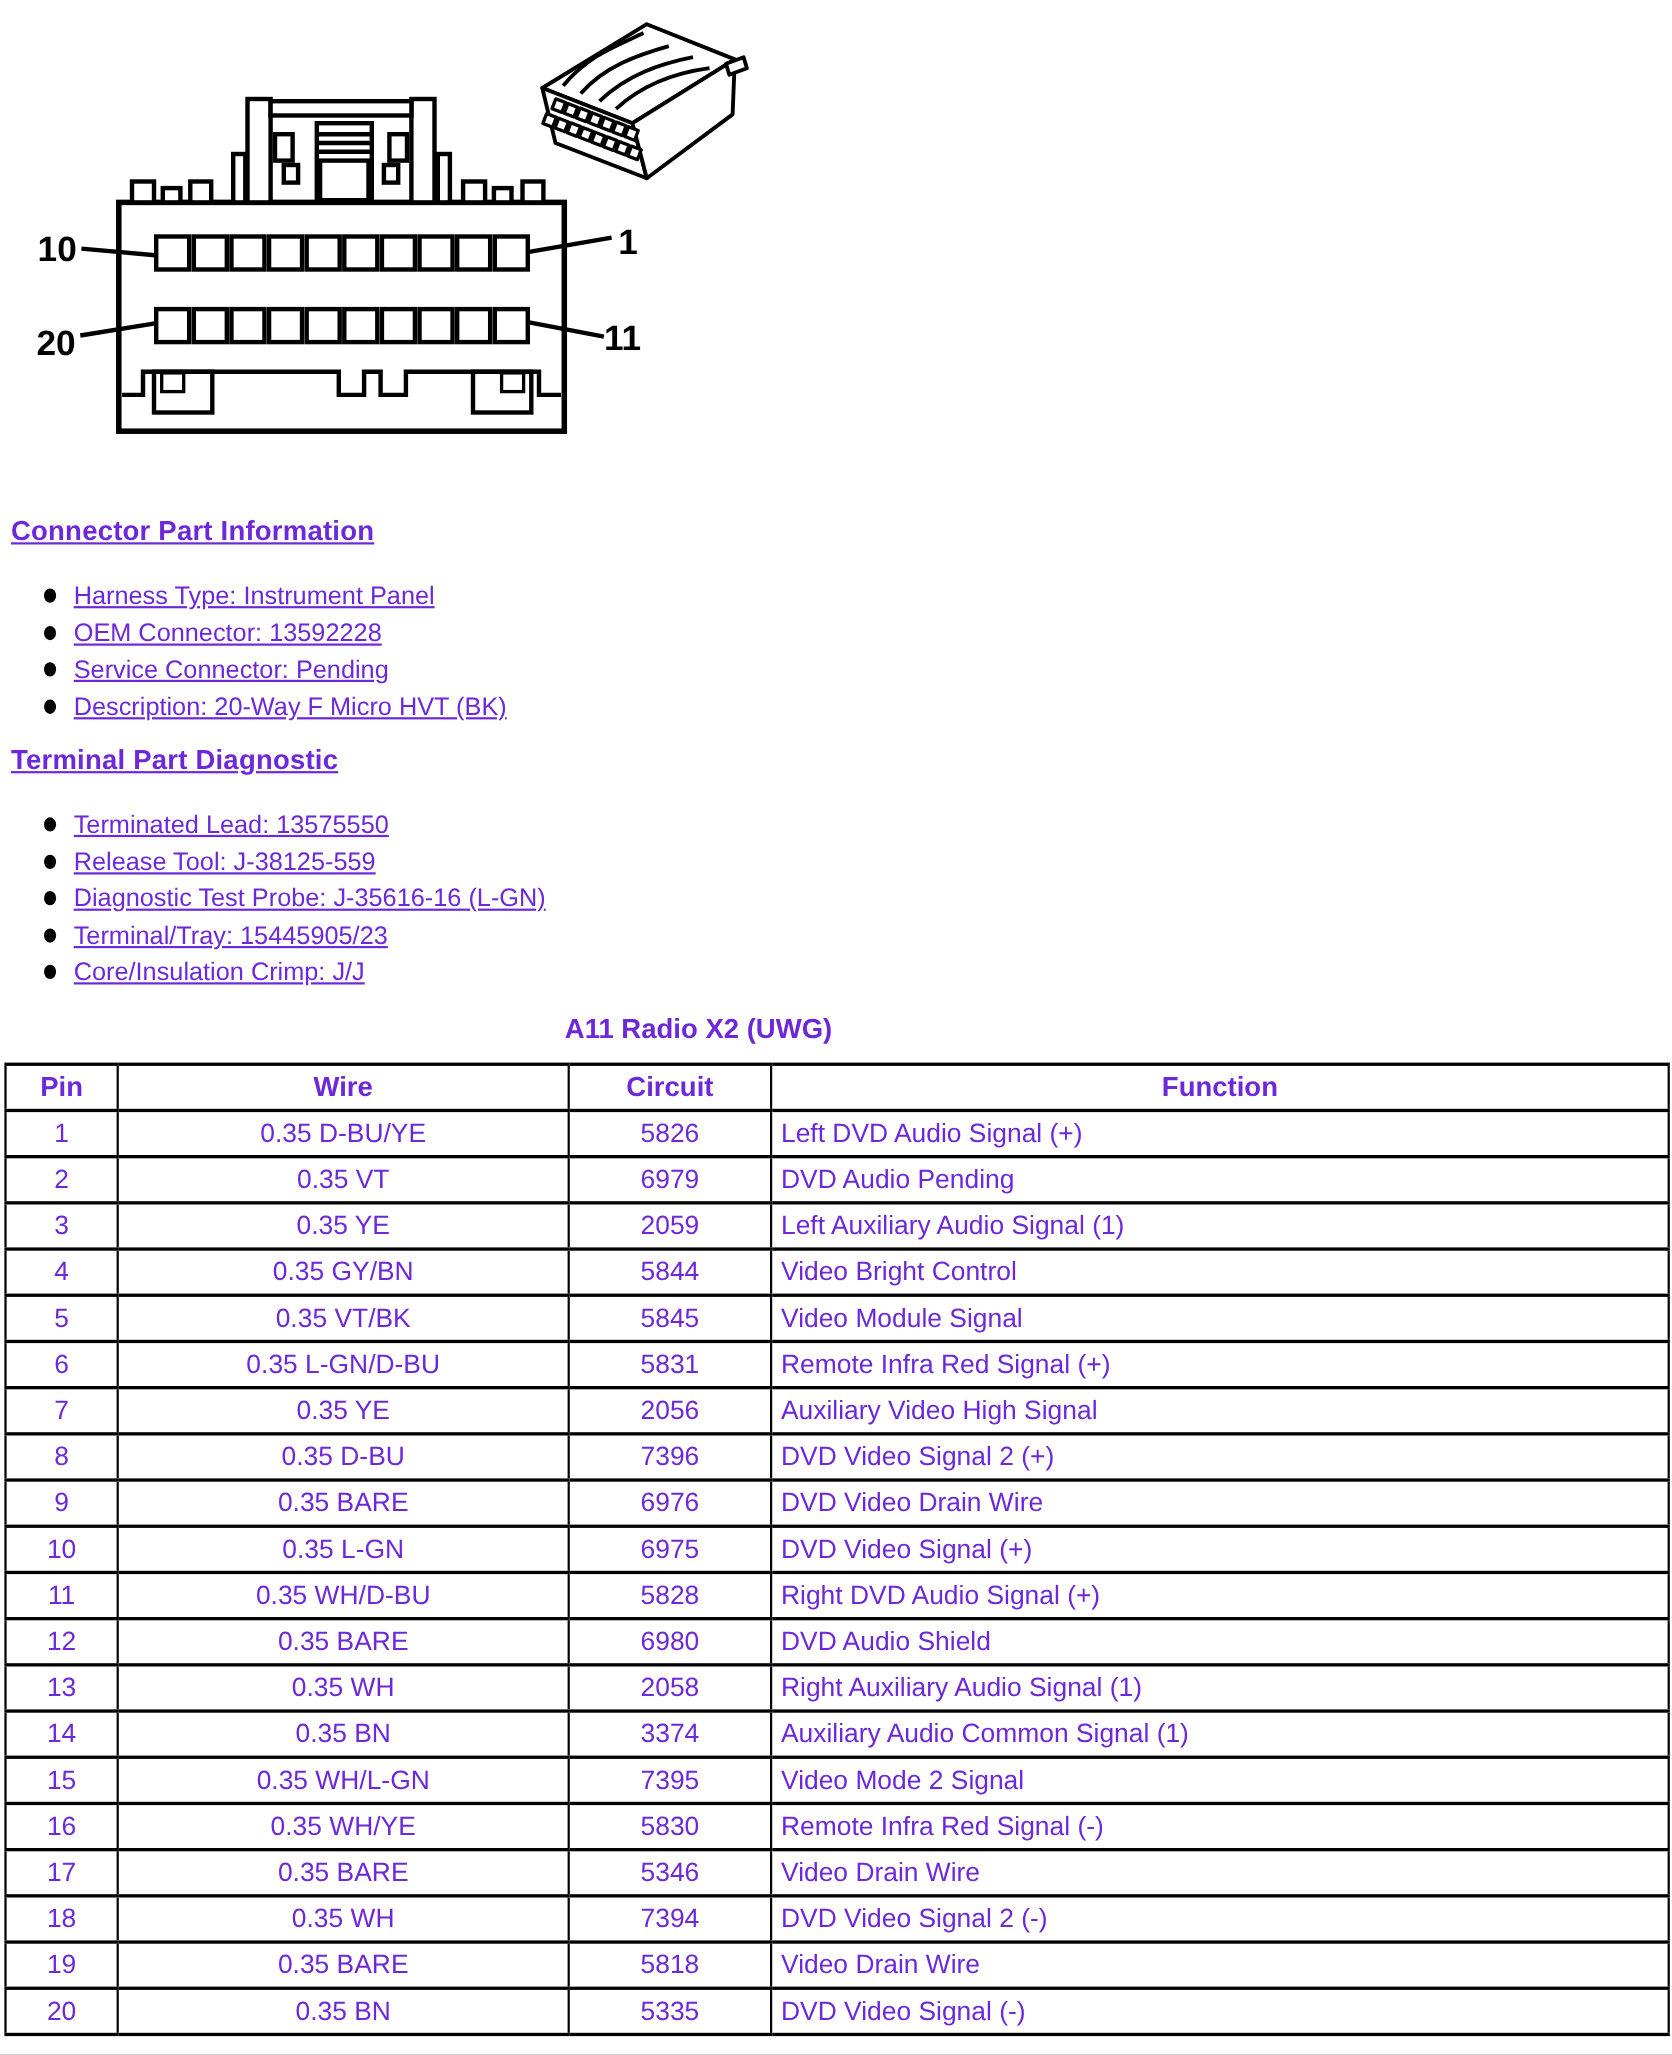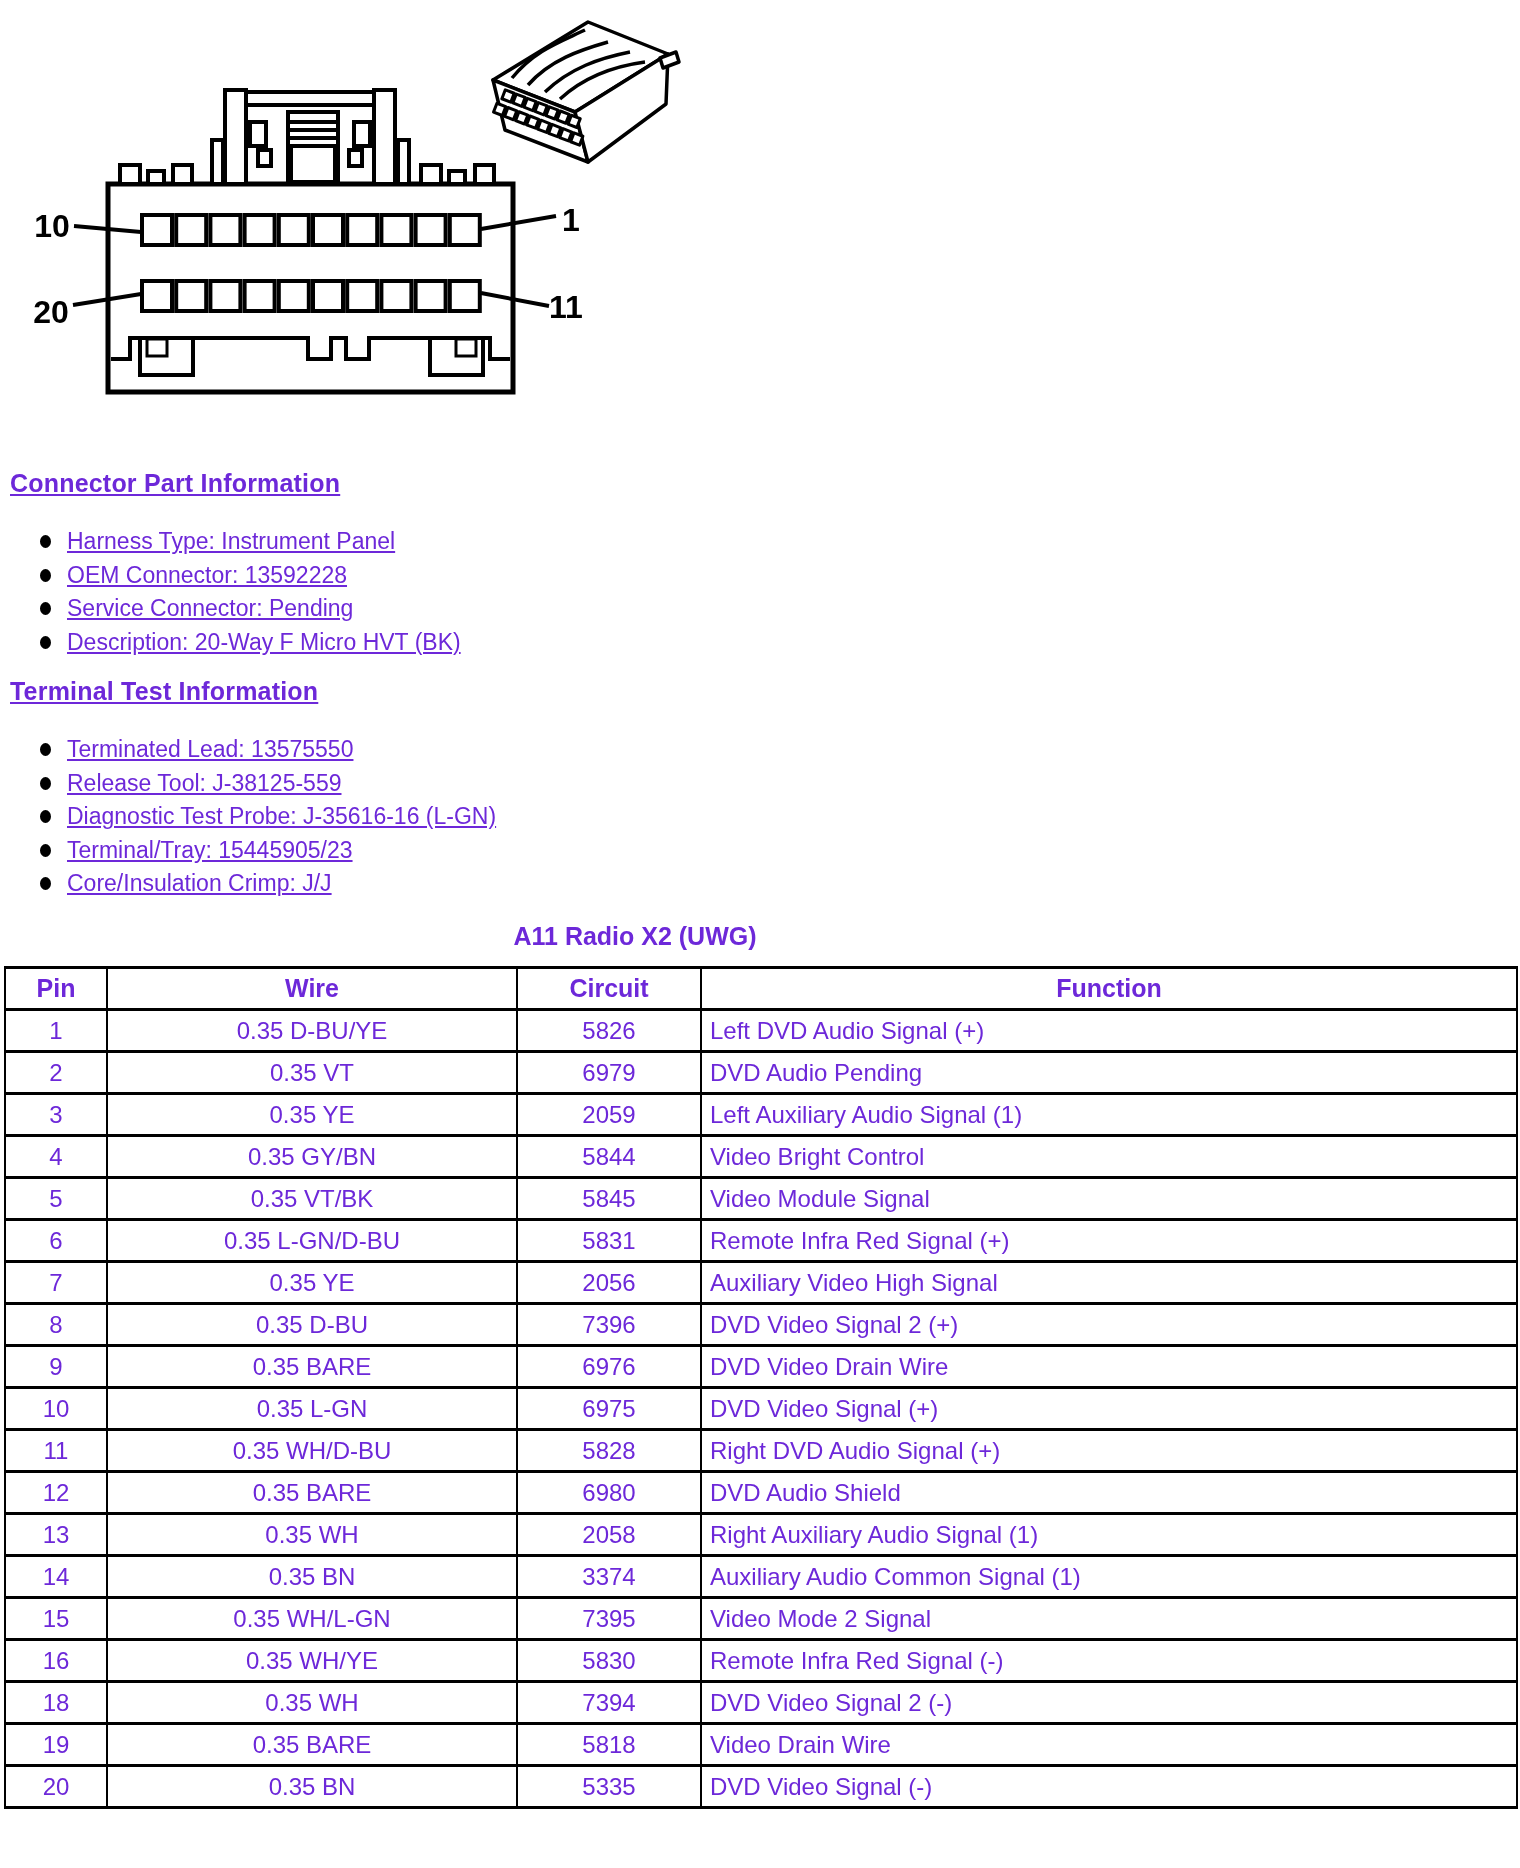--- a/index.html
+++ b/index.html
@@ -172,21 +172,21 @@
     <h2>Connector Part Information</h2>
     <ul>
       <li><span class="dot"></span><span>Harness Type: Instrument Panel</span></li>
       <li><span class="dot"></span><span>OEM Connector: 13592228</span></li>
       <li><span class="dot"></span><span>Service Connector: Pending</span></li>
       <li><span class="dot"></span><span>Description: 20-Way F Micro HVT (BK)</span></li>
     </ul>
   </section>
 
   <section class="info-section" id="terminal-info">
-    <h2>Terminal Test Information</h2>
+    <h2>Terminal Part Diagnostic</h2>
     <ul>
       <li><span class="dot"></span><span>Terminated Lead: 13575550</span></li>
       <li><span class="dot"></span><span>Release Tool: J-38125-559</span></li>
       <li><span class="dot"></span><span>Diagnostic Test Probe: J-35616-16 (L-GN)</span></li>
       <li><span class="dot"></span><span>Terminal/Tray: 15445905/23</span></li>
       <li><span class="dot"></span><span>Core/Insulation Crimp: J/J</span></li>
     </ul>
   </section>
 
   <div id="table-title">A11 Radio X2 (UWG)</div>
@@ -297,20 +297,26 @@
           <td>7395</td>
           <td class="fn">Video Mode 2 Signal</td>
         </tr>
         <tr>
           <td>16</td>
           <td>0.35 WH/YE</td>
           <td>5830</td>
           <td class="fn">Remote Infra Red Signal (-)</td>
         </tr>
         <tr>
+          <td>17</td>
+          <td>0.35 BARE</td>
+          <td>5346</td>
+          <td class="fn">Video Drain Wire</td>
+        </tr>
+        <tr>
           <td>18</td>
           <td>0.35 WH</td>
           <td>7394</td>
           <td class="fn">DVD Video Signal 2 (-)</td>
         </tr>
         <tr>
           <td>19</td>
           <td>0.35 BARE</td>
           <td>5818</td>
           <td class="fn">Video Drain Wire</td>

